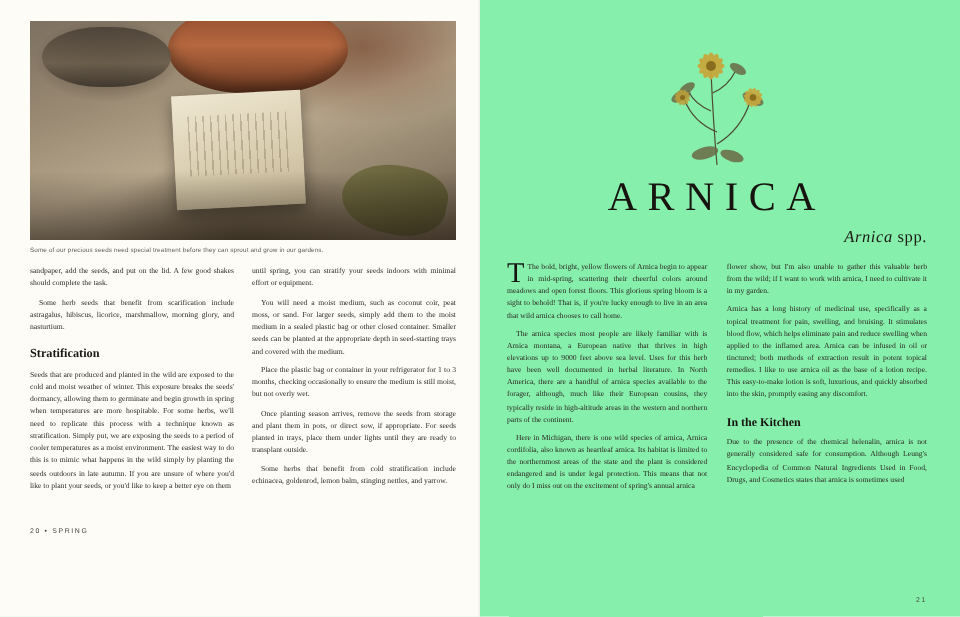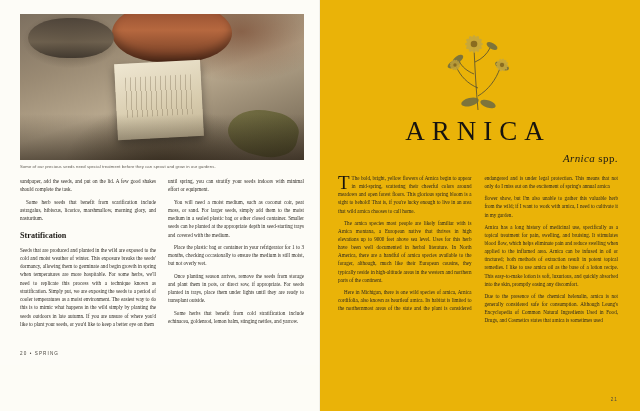--- a/index.html
+++ b/index.html
@@ -118,21 +118,21 @@
     font-weight: bold;
     margin: 7px 0 3px 0;
     color: #1d1a16;
     break-after: avoid;
   }
   
   .page-right {
     position: relative;
     width: 320px;
     height: 411px;
-    background: #eab308;
+    background: #86efac;
     box-sizing: border-box;
     padding: 18px 22px 0 18px;
   }
   .botanical {
     position: relative;
     width: 100%;
     height: 96px;
   }
   .bot-svg {
     position: absolute;
@@ -306,19 +306,20 @@
 
     <div class="rcols">
       <p class="noindent dropcap-para"><span class="dropcap">T</span><span>The bold, bright, yellow flowers of Arnica begin to appear in mid-spring, scattering their cheerful colors around meadows and open forest floors. This glorious spring bloom is a sight to behold! That is, if you're lucky enough to live in an area that wild arnica chooses to call home.</span></p>
       <p>The arnica species most people are likely familiar with is Arnica montana, a European native that thrives in high elevations up to 9000 feet above sea level. Uses for this herb have been well documented in herbal literature. In North America, there are a handful of arnica species available to the forager, although, much like their European cousins, they typically reside in high-altitude areas in the western and northern parts of the continent.</p>
       <p>Here in Michigan, there is one wild species of arnica, Arnica cordifolia, also known as heartleaf arnica. Its habitat is limited to the northernmost areas of the state and the plant is considered endangered and is under legal protection. This means that not only do I miss out on the excitement of spring's annual arnica</p>
 
       <p class="noindent">flower show, but I'm also unable to gather this valuable herb from the wild; if I want to work with arnica, I need to cultivate it in my garden.</p>
 
       <p class="noindent">Arnica has a long history of medicinal use, specifically as a topical treatment for pain, swelling, and bruising. It stimulates blood flow, which helps eliminate pain and reduce swelling when applied to the inflamed area. Arnica can be infused in oil or tinctured; both methods of extraction result in potent topical remedies. I like to use arnica oil as the base of a lotion recipe. This easy-to-make lotion is soft, luxurious, and quickly absorbed into the skin, promptly easing any discomfort.</p>
 
+      <h3>In the Kitchen</h3>
       <p class="noindent">Due to the presence of the chemical helenalin, arnica is not generally considered safe for consumption. Although Leung's Encyclopedia of Common Natural Ingredients Used in Food, Drugs, and Cosmetics states that arnica is sometimes used</p>
     </div>
 
     <div class="folio folio-right">21</div>
   </div>
 
 </div>
 
 </body></html>

